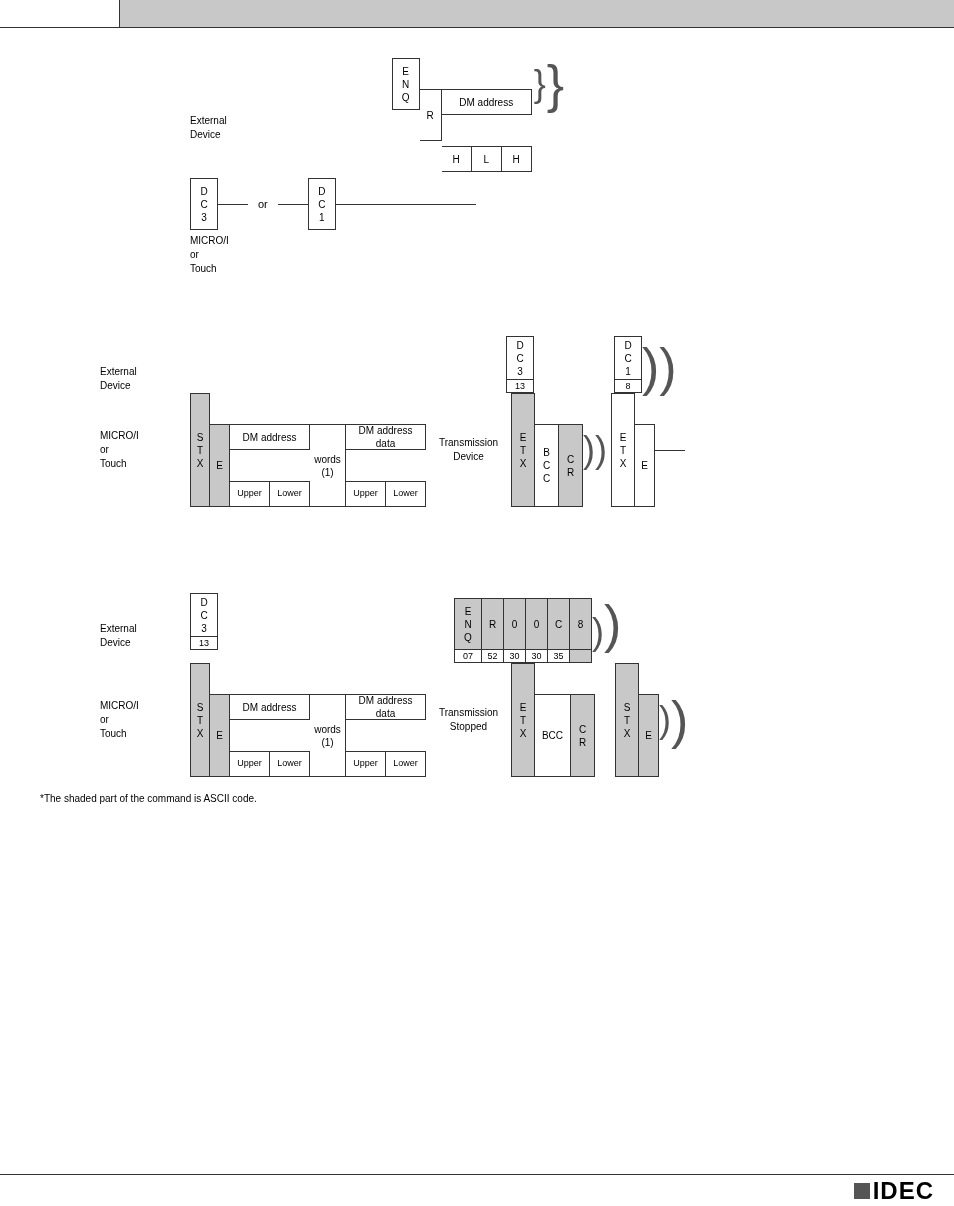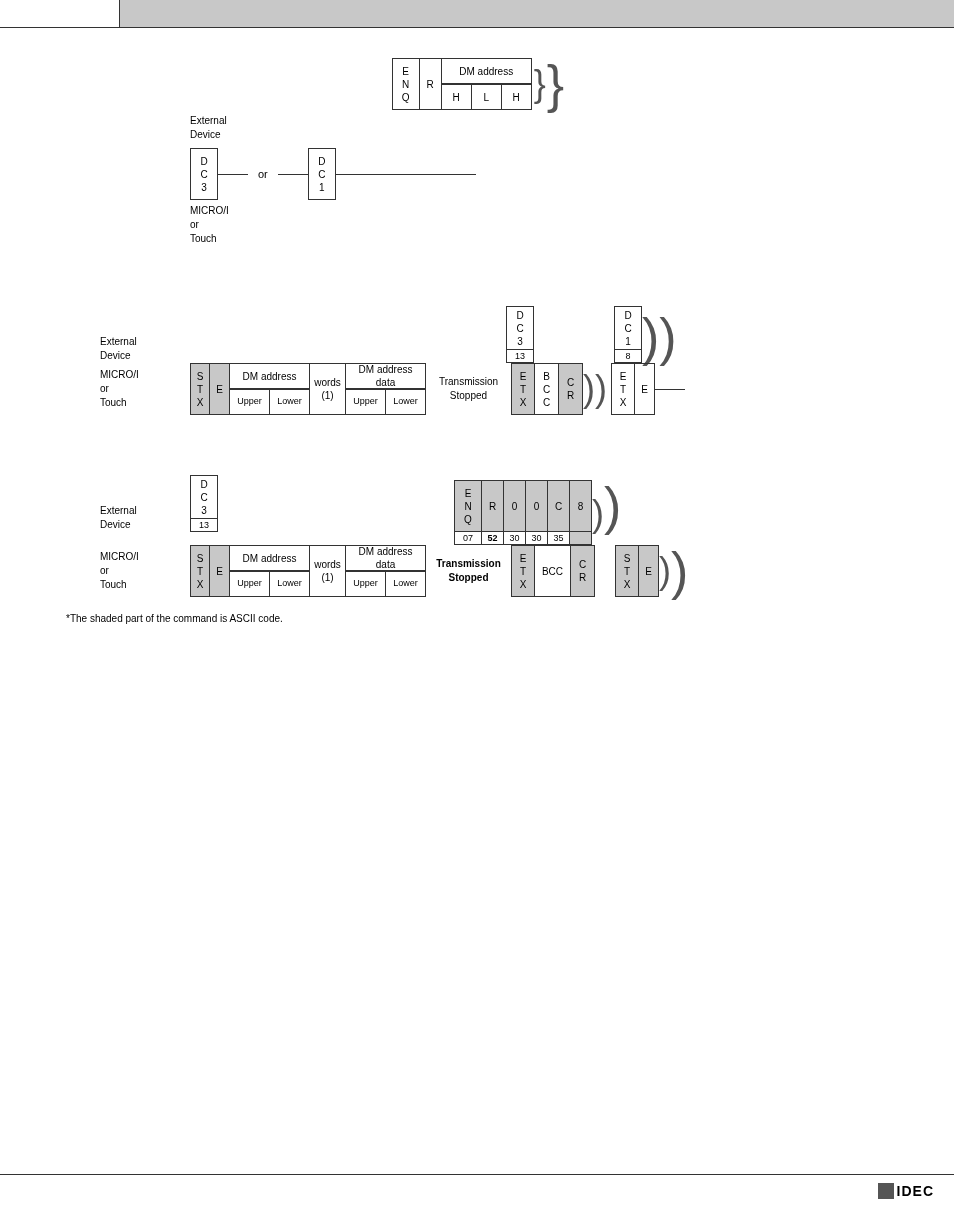--- a/index.html
+++ b/index.html
@@ -37,21 +37,21 @@
       height: 32px;
       border-top: 1.5px solid #333;
       display: flex;
       align-items: center;
       justify-content: flex-end;
       padding-right: 20px;
     }
     .idec-logo {
       display: flex;
       align-items: center;
-      font-size: 14px;
+      font-size: 24px;
       font-weight: bold;
       letter-spacing: 1px;
       padding-left: 36px;
     }
     .idec-square {
       width: 16px;
       height: 16px;
       background: #555;
       margin-right: 3px;
     }
@@ -63,36 +63,35 @@
 
     
     .diagram-section {
       margin-bottom: 40px;
     }
 
     
     .footnote {
       font-size: 10px;
       margin-top: 8px;
-      margin-left: 26px;
     }
     
     
     
     .bordered-cell {
       border: 1px solid #333;
       display: flex;
       align-items: center;
       justify-content: center;
       text-align: center;
       font-size: 10px;
       line-height: 1.3;
     }
     
-    .no-left { border-left: none; }
+    .no-left { border-left: none; margin-top: 31px; }
     
     .shaded { background: #c8c8c8; }
 
   </style>
 </head>
 <body>
 
 <div class="header-bar">
   <div class="header-left"></div>
   <div class="header-right"></div>
@@ -258,21 +257,21 @@
             <span style="font-size:9px;">Upper</span>
           </div>
           <div class="bordered-cell no-left" style="width:40px;height:26px;border-top:1px solid #333;">
             <span style="font-size:9px;">Lower</span>
           </div>
         </div>
       </div>
 
       <div style="width:85px;display:flex;align-items:center;justify-content:center;text-align:center;font-size:10px;line-height:1.4;padding:0 5px;">
         <span>Transmission
-Stopped</span>
+Device</span>
       </div>
 
       <div class="bordered-cell shaded" style="width:24px;min-height:52px;flex-direction:column;">
         <span style="white-space:pre-line;font-size:10px;">E<br>T<br>X</span>
       </div>
 
       <div class="bordered-cell no-left" style="width:24px;flex-direction:column;">
         <span style="white-space:pre-line;font-size:10px;">B<br>C<br>C</span>
       </div>
 
@@ -343,21 +342,21 @@
 
     <div style="display:flex;margin-left:60px;">
       <div style="width:90px;"></div>
 
       <div style="width:28px;font-size:9px;text-align:center;"></div>
 
       <div style="width:236px;"></div>
 
       <div style="display:flex;">
         <div style="width:28px;border:1px solid #333;border-top:none;font-size:9px;text-align:center;padding:1px;"><span>07</span></div>
-        <div style="width:22px;border:1px solid #333;border-top:none;border-left:none;font-size:9px;text-align:center;padding:1px;font-weight:bold;"><span>52</span></div>
+        <div style="width:22px;border:1px solid #333;border-top:none;border-left:none;font-size:9px;text-align:center;padding:1px;"><span>52</span></div>
         <div style="width:22px;border:1px solid #333;border-top:none;border-left:none;font-size:9px;text-align:center;padding:1px;"><span>30</span></div>
         <div style="width:22px;border:1px solid #333;border-top:none;border-left:none;font-size:9px;text-align:center;padding:1px;"><span>30</span></div>
         <div style="width:22px;border:1px solid #333;border-top:none;border-left:none;font-size:9px;text-align:center;padding:1px;"><span>35</span></div>
         <div style="width:22px;border:1px solid #333;border-top:none;border-left:none;font-size:9px;text-align:center;padding:1px;background:#c8c8c8;"></div>
       </div>
     </div>
 
     <div style="display:flex; align-items:stretch; margin-left:60px;">
 
       <div style="width:90px;display:flex;align-items:center;">
@@ -397,21 +396,21 @@
         <div style="display:flex;">
           <div class="bordered-cell no-left" style="width:40px;height:26px;border-top:1px solid #333;">
             <span style="font-size:9px;">Upper</span>
           </div>
           <div class="bordered-cell no-left" style="width:40px;height:26px;border-top:1px solid #333;">
             <span style="font-size:9px;">Lower</span>
           </div>
         </div>
       </div>
 
-      <div style="width:85px;display:flex;align-items:center;justify-content:center;text-align:center;font-size:10px;line-height:1.4;padding:0 5px;font-weight:bold;">
+      <div style="width:85px;display:flex;align-items:center;justify-content:center;text-align:center;font-size:10px;line-height:1.4;padding:0 5px;">
         Transmission<br>Stopped
       </div>
 
       <div class="bordered-cell shaded" style="width:24px;min-height:52px;flex-direction:column;">
         <span style="white-space:pre-line;font-size:10px;">E<br>T<br>X</span>
       </div>
 
       <div class="bordered-cell no-left" style="width:36px;flex-direction:column;">
         <span style="font-size:10px;">BCC</span>
       </div>

